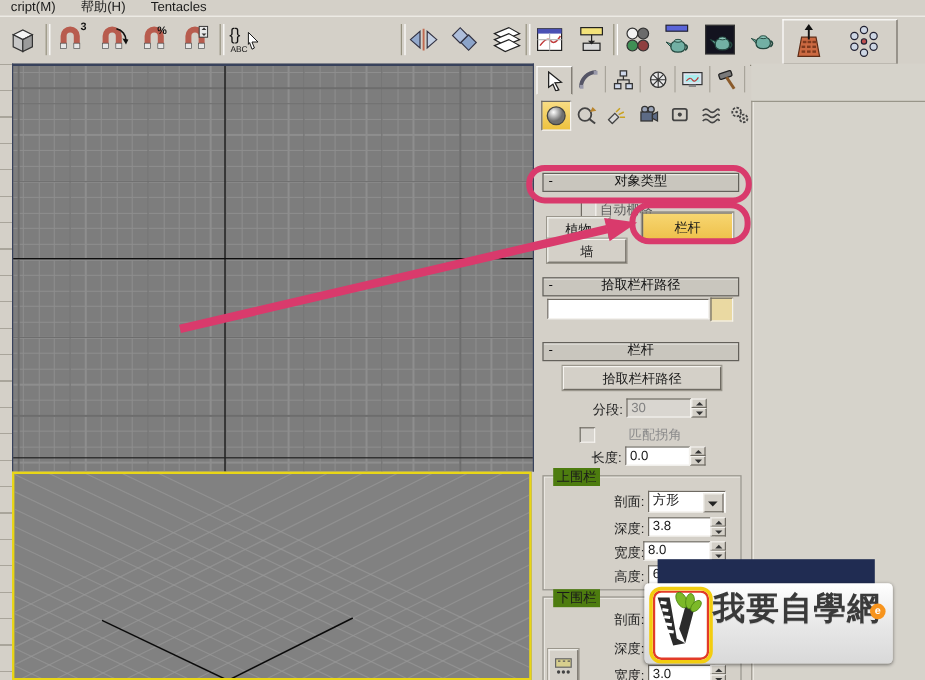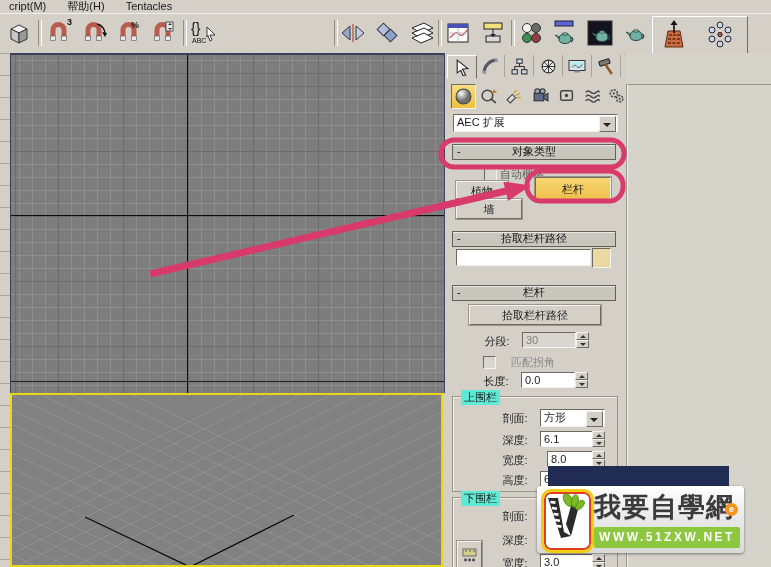--- a/index.html
+++ b/index.html
@@ -50,33 +50,33 @@
   .cat.active{background:linear-gradient(#f8dc84,#eec23e);border:1px solid;border-color:#6e6a62 #f4f2ee #f4f2ee #6e6a62;}
   .field{position:absolute;background:#fff;border:1px solid;border-color:#6e6a62 #f4f2ee #f4f2ee #6e6a62;
          line-height:14px;padding:0 3px;font-size:11px;white-space:nowrap;overflow:hidden;}
   .field.dis{background:#d9d6d0;color:#828282;}
   .btn{position:absolute;background:#d4d0c8;border:1px solid;border-color:#f6f4f0 #6e6a62 #6e6a62 #f6f4f0;
        box-shadow:0 0 0 1px #9a968c;text-align:center;font-size:11px;display:flex;align-items:center;justify-content:center;}
   .btn.activeY{background:linear-gradient(#f7d671,#eec04a);border-color:#6e6a62 #f6f4f0 #f6f4f0 #6e6a62;}
   .rollout{position:absolute;height:14px;background:#c9c6be;border:1px solid #63605a;
        box-shadow:inset 0 1px 0 #eceae5;text-align:center;line-height:13px;font-size:11px;color:#111;}
   .rollout .minus{position:absolute;left:4px;top:0;}
-  .plabel{position:absolute;width:44px;text-align:center;font-size:11px;color:#222;white-space:nowrap;}
+  .plabel{position:absolute;width:44px;text-align:right;font-size:11px;color:#222;white-space:nowrap;}
   .plabel.dis{color:#8b8b8b;}
   .cb{position:absolute;width:11px;height:11px;background:#d9d6d0;border:1px solid;border-color:#6e6a62 #f4f2ee #f4f2ee #6e6a62;}
   .spin{position:absolute;width:13px;height:16px;}
   .spin i{position:absolute;left:0;width:13px;height:8px;background:#d4d0c8;
       border:1px solid;border-color:#f4f2ee #6e6a62 #6e6a62 #f4f2ee;box-sizing:border-box;}
   .spin i.up{top:0;} .spin i.dn{top:8px;}
   .spin i.up::after{content:"";position:absolute;left:3px;top:2px;border:3px solid transparent;border-bottom-color:#333;border-top:none;}
   .spin i.dn::after{content:"";position:absolute;left:3px;top:2px;border:3px solid transparent;border-top-color:#333;border-bottom:none;}
   .ddfield{position:absolute;background:#fff;border:1px solid;border-color:#6e6a62 #f4f2ee #f4f2ee #6e6a62;
       line-height:15px;padding-left:3px;font-size:11px;}
   .group{position:absolute;border:1px solid #97948c;box-shadow:inset 1px 1px 0 #efede8;}
-  .group .legend{position:absolute;left:8px;top:-7px;background:#5eead4;padding:0 3px;font-size:11px;}
+  .group .legend{position:absolute;left:8px;top:-7px;background:#4d7c0f;padding:0 3px;font-size:11px;}
   
   .wm-navy{left:548px;top:466px;width:181px;height:84px;background:#202c52;z-index:30;}
   .wm-banner{left:537px;top:486px;width:207px;height:67px;background:linear-gradient(#ffffff,#e7e7e7 55%,#d9d9d9);
       border-radius:4px;z-index:31;box-shadow:0 1px 3px rgba(0,0,0,.45);}
   .wm-logo{position:absolute;left:4px;top:3px;width:47px;height:58px;background:#fff;border-radius:10px;
       border:3px solid #f3cd0f;box-shadow:inset 0 0 0 2px #e23b28;}
   .wm-title{position:absolute;left:57px;top:1px;width:148px;font-size:27px;font-weight:bold;letter-spacing:1px;
       color:#3a3a3a;text-shadow:0 1px 0 #cfcfcf;line-height:40px;white-space:nowrap;}
   .wm-badge{position:absolute;left:188px;top:17px;width:13px;height:13px;background:#f7941d;border-radius:50%;
       color:#fff;font-size:9px;font-weight:bold;text-align:center;line-height:13px;}
@@ -402,24 +402,20 @@
   </span>
   <span class="cat" style="left:160px">
     <svg class="icn" width="17" height="17" viewBox="0 0 16 16">
         <circle cx="5.5" cy="6" r="3.4" fill="none" stroke="#444" stroke-width="1.4" stroke-dasharray="2 1.1"></circle>
         <circle cx="11" cy="11" r="3" fill="none" stroke="#444" stroke-width="1.4" stroke-dasharray="2 1.1"></circle>
         <circle cx="5.5" cy="6" r="1" fill="#444"></circle>
         <circle cx="11" cy="11" r="1" fill="#444"></circle>
       </svg>
   </span>
 
-  <div class="ddfield" style="left:8px;top:61px;width:160px;height:16px">
-    <span>AEC 扩展</span>
-    <span class="ddb" style="height:14px"></span>
-  </div>
 
   <div class="rollout" style="left:7px;top:91px;width:162px">
     <span class="minus">-</span>
     <span>对象类型</span>
   </div>
   <span class="cb" style="left:39px;top:115px"></span>
   <span class="abs" style="left:55px;top:114px;color:#5c5c5c">自动栅格</span>
   <div class="btn" style="left:11px;top:128px;width:50px;height:18px">
     <span>植物</span>
   </div>
@@ -448,46 +444,46 @@
   </div>
   <span class="plabel" style="left:30px;top:281px">分段:</span>
   <div class="field dis" style="left:77px;top:279px;width:46px;height:14px">
     <span>30</span>
   </div>
   <span class="spin" style="left:131px;top:279px">
       <i class="up"></i>
       <i class="dn"></i>
     </span>
   <span class="cb" style="left:38px;top:303px"></span>
-  <span class="abs plabel dis" style="left:53px;top:302px;width:70px;text-align:center">匹配拐角</span>
+  <span class="abs plabel dis" style="left:53px;top:302px;width:70px;text-align:right">匹配拐角</span>
   <span class="plabel" style="left:29px;top:321px">长度:</span>
   <div class="field" style="left:76px;top:319px;width:46px;height:14px">
     <span>0.0</span>
   </div>
   <span class="spin" style="left:130px;top:319px">
       <i class="up"></i>
       <i class="dn"></i>
     </span>
 
   <div class="group" style="left:7px;top:343px;width:164px;height:94px">
     <span class="legend">上围栏</span>
   </div>
   <span class="plabel" style="left:48px;top:358px">剖面:</span>
   <div class="ddfield" style="left:95px;top:356px;width:60px;height:16px">
     <span>方形</span>
     <span class="ddb" style="height:14px"></span>
   </div>
   <span class="plabel" style="left:48px;top:380px">深度:</span>
-  <div class="field" style="left:95px;top:378px;width:48px;height:14px"><span>6.1</span></div>
+  <div class="field" style="left:95px;top:378px;width:48px;height:14px"><span>3.8</span></div>
   <span class="spin" style="left:147px;top:378px">
       <i class="up"></i>
       <i class="dn"></i>
     </span>
   <span class="plabel" style="left:48px;top:400px">宽度:</span>
-  <div class="field" style="left:102px;top:398px;width:48px;height:14px"><span>8.0</span></div>
+  <div class="field" style="left:91px;top:398px;width:48px;height:14px"><span>8.0</span></div>
   <span class="spin" style="left:147px;top:398px">
       <i class="up"></i>
       <i class="dn"></i>
     </span>
   <span class="plabel" style="left:48px;top:420px">高度:</span>
   <div class="field" style="left:95px;top:418px;width:48px;height:14px"><span>69.6</span></div>
   <span class="spin" style="left:147px;top:418px">
       <i class="up"></i>
       <i class="dn"></i>
     </span>
@@ -542,21 +538,20 @@
         </g>
       <g fill="#7cb928" stroke="#4e8713" stroke-width="0.7">
           <ellipse cx="24" cy="8" rx="4" ry="7" transform="rotate(-28 24 8)"></ellipse>
           <ellipse cx="31" cy="9" rx="3.6" ry="6.4" transform="rotate(8 31 9)"></ellipse>
           <ellipse cx="36" cy="13" rx="3.2" ry="5.6" transform="rotate(42 36 13)"></ellipse>
         </g>
     </svg>
   </div>
   <div class="wm-title">我要自學網</div>
   <span class="wm-badge">e</span>
-  <div class="wm-bar">WWW.51ZXW.NET</div>
 </div>
 
 <svg class="abs anno" width="771" height="567">
   <rect x="441" y="140" width="183" height="27" rx="13" fill="none" stroke="#d93a6c" stroke-width="5"></rect>
   <rect x="527" y="171" width="96" height="30" rx="14" fill="none" stroke="#d93a6c" stroke-width="5"></rect>
   <line x1="150" y1="274" x2="506" y2="191" stroke="#d93a6c" stroke-width="7"></line>
   <polygon points="531,185.5 503.4,181.7 508,201.1" fill="#d93a6c"></polygon>
 </svg>
 
 </body></html>

